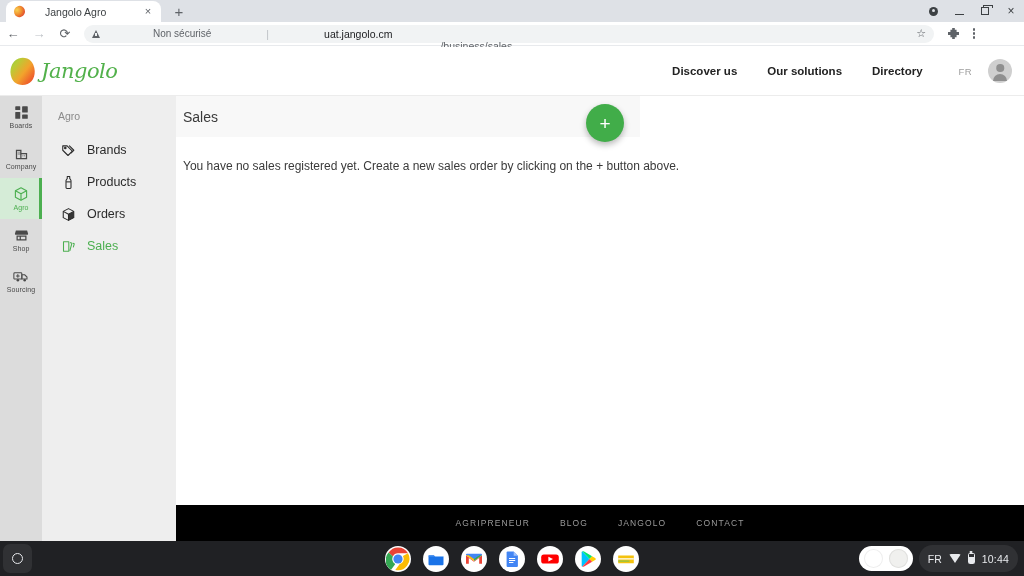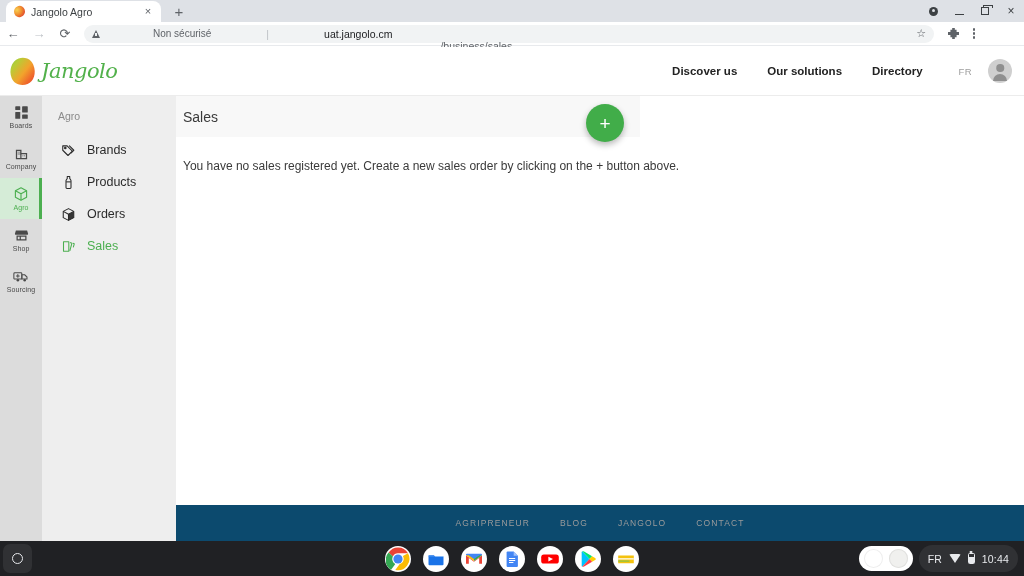--- a/index.html
+++ b/index.html
@@ -26,21 +26,21 @@
     display: flex; align-items: center;
     padding: 0 6px 0 8px;
   }
   .tab-favicon {
     width: 11px; height: 11px; flex: 0 0 11px;
     border-radius: 50% 45% 50% 45%;
     background: radial-gradient(circle at 32% 30%, #f7d154 0%, #f0912f 42%, #e4572e 72%, #cf4520 100%);
     transform: rotate(-18deg);
   }
   .tab-title {
-    flex: 1 1 auto; margin-left: 6px;
+    flex: 1 1 auto; margin-left: 20px;
     font-size: 10.5px; color: #3c4043;
     white-space: nowrap; overflow: hidden; text-overflow: ellipsis;
   }
   .tab-close {
     flex: 0 0 14px; width: 14px; height: 14px;
     display: flex; align-items: center; justify-content: center;
     font-size: 11px; color: #5f6368; line-height: 1;
   }
   .tab-new {
     margin-left: 9px; width: 18px; height: 18px; margin-bottom: 2px;
@@ -205,21 +205,21 @@
     background: #41ad49;
     box-shadow: 0 3px 6px rgba(0,0,0,0.28);
     display: flex; align-items: center; justify-content: center;
     color: #ffffff; font-size: 19px; font-weight: 300; line-height: 1;
   }
   .empty-msg { font-size: 12px; color: #3a3a3a; padding: 22px 12px 0 7px; }
 
   
   .site-footer {
     position: absolute; top: 458px; left: 176px; width: 848px; height: 36px;
-    background: #0c4a6e;
+    background: #000000;
     display: flex; align-items: center; justify-content: center;
     gap: 30px;
   }
   .site-footer a {
     font-size: 8.5px; color: #9b9b9b; text-decoration: none;
     letter-spacing: 1.1px;
   }
 
   
   .shelf {

